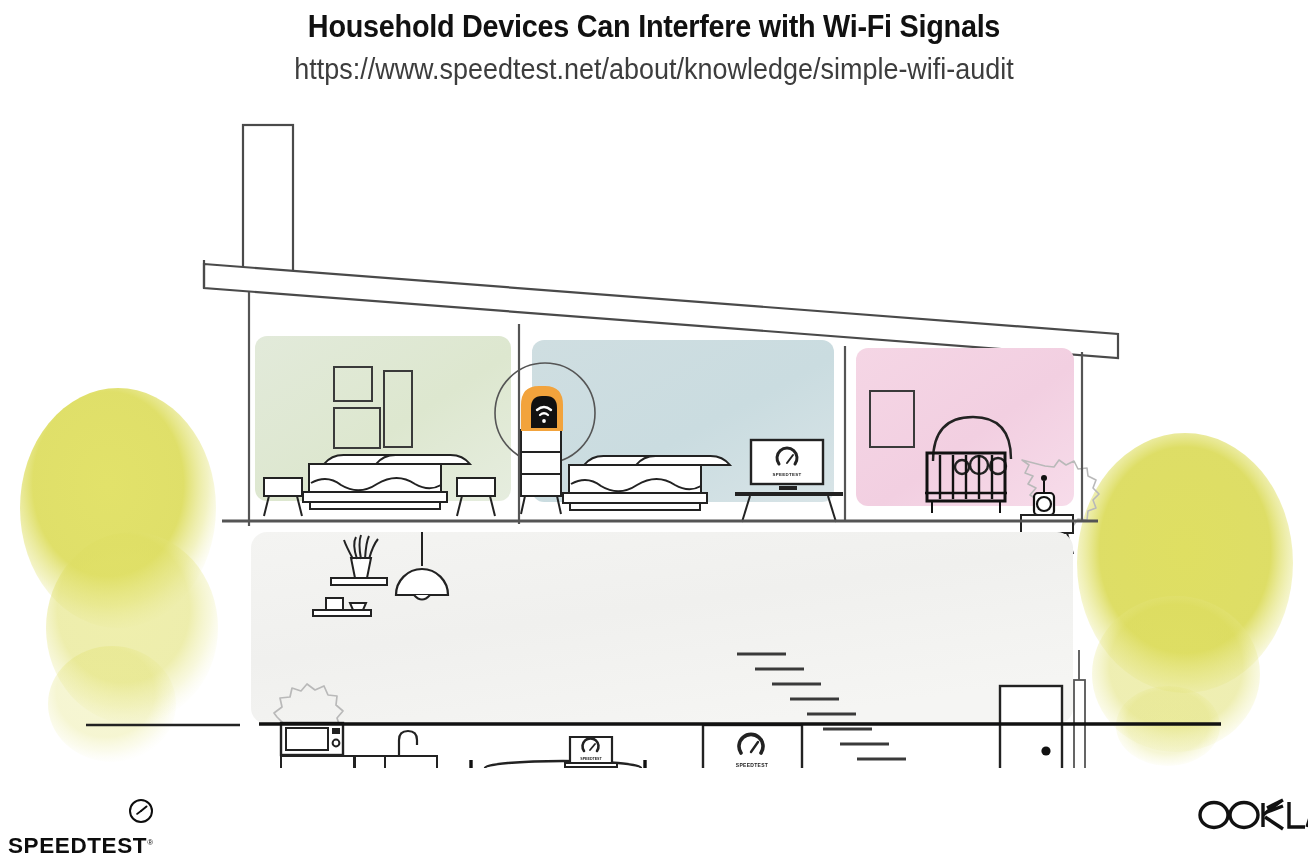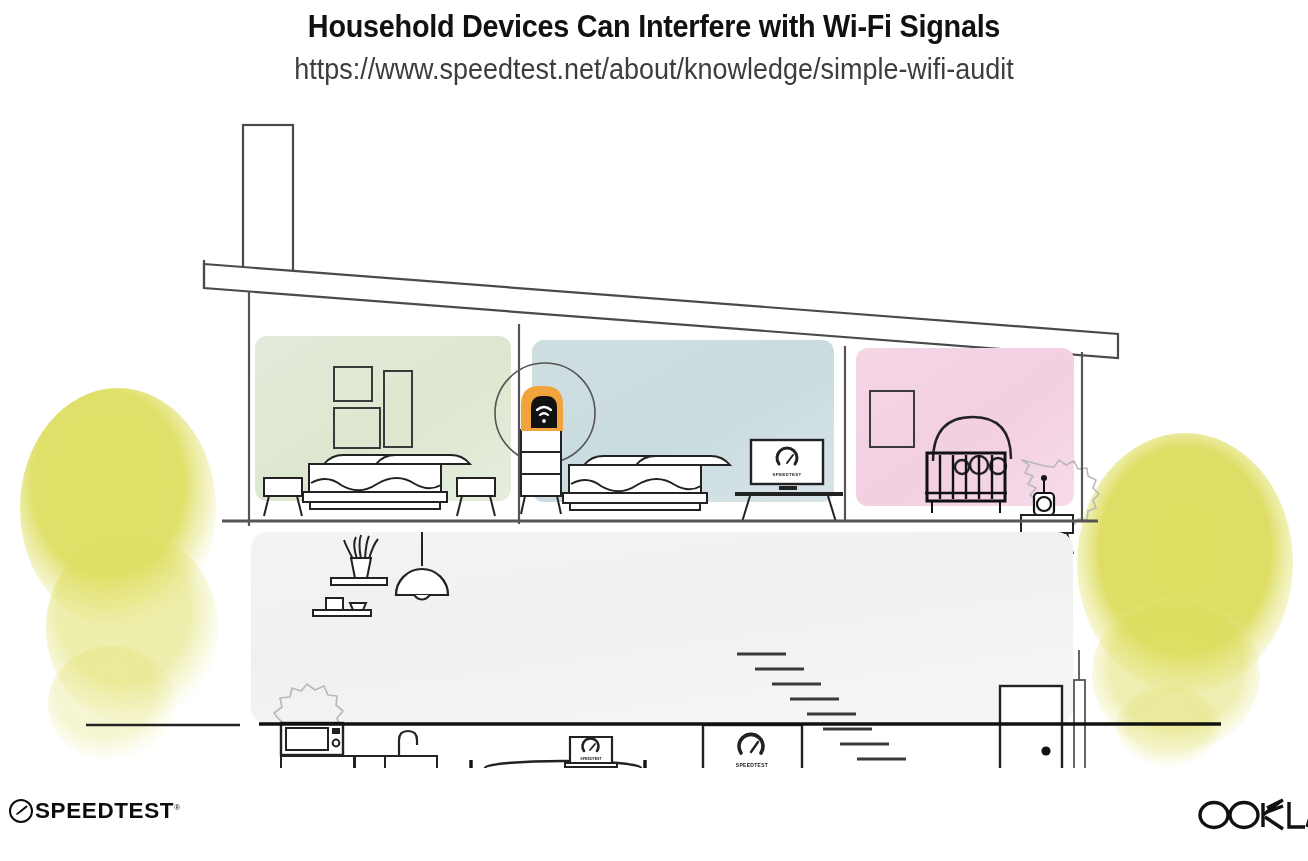--- a/index.html
+++ b/index.html
@@ -25,21 +25,21 @@
     font-size:29px;font-weight:400;color:#3d3d3d;line-height:1.2;
     transform:scaleX(.93);
   }
 
   
   #illo{position:absolute;left:0;top:108px;width:1308px;height:660px;}
   #illo svg{display:block;width:1308px;height:660px;}
 
   
   #footer{position:absolute;left:0;top:780px;width:1308px;height:81px;}
-  #speedtest-logo{position:absolute;left:8px;top:18px;display:flex;align-items:flex-start;gap:1px;}
+  #speedtest-logo{position:absolute;left:8px;top:18px;display:flex;align-items:flex-end;gap:9px;flex-direction:column;}
   #speedtest-logo .wordmark{
     font-size:22.5px;font-weight:bold;letter-spacing:.6px;color:#0d0d0d;
     position:relative;
   }
   #speedtest-logo .wordmark sup{font-size:8px;vertical-align:super;font-weight:normal;}
   #ookla-logo{position:absolute;left:1197px;top:18px;}
   #ookla-logo .wordmark{
     font-size:27px;font-weight:500;letter-spacing:.5px;color:#111;
     position:relative;white-space:nowrap;
   }

